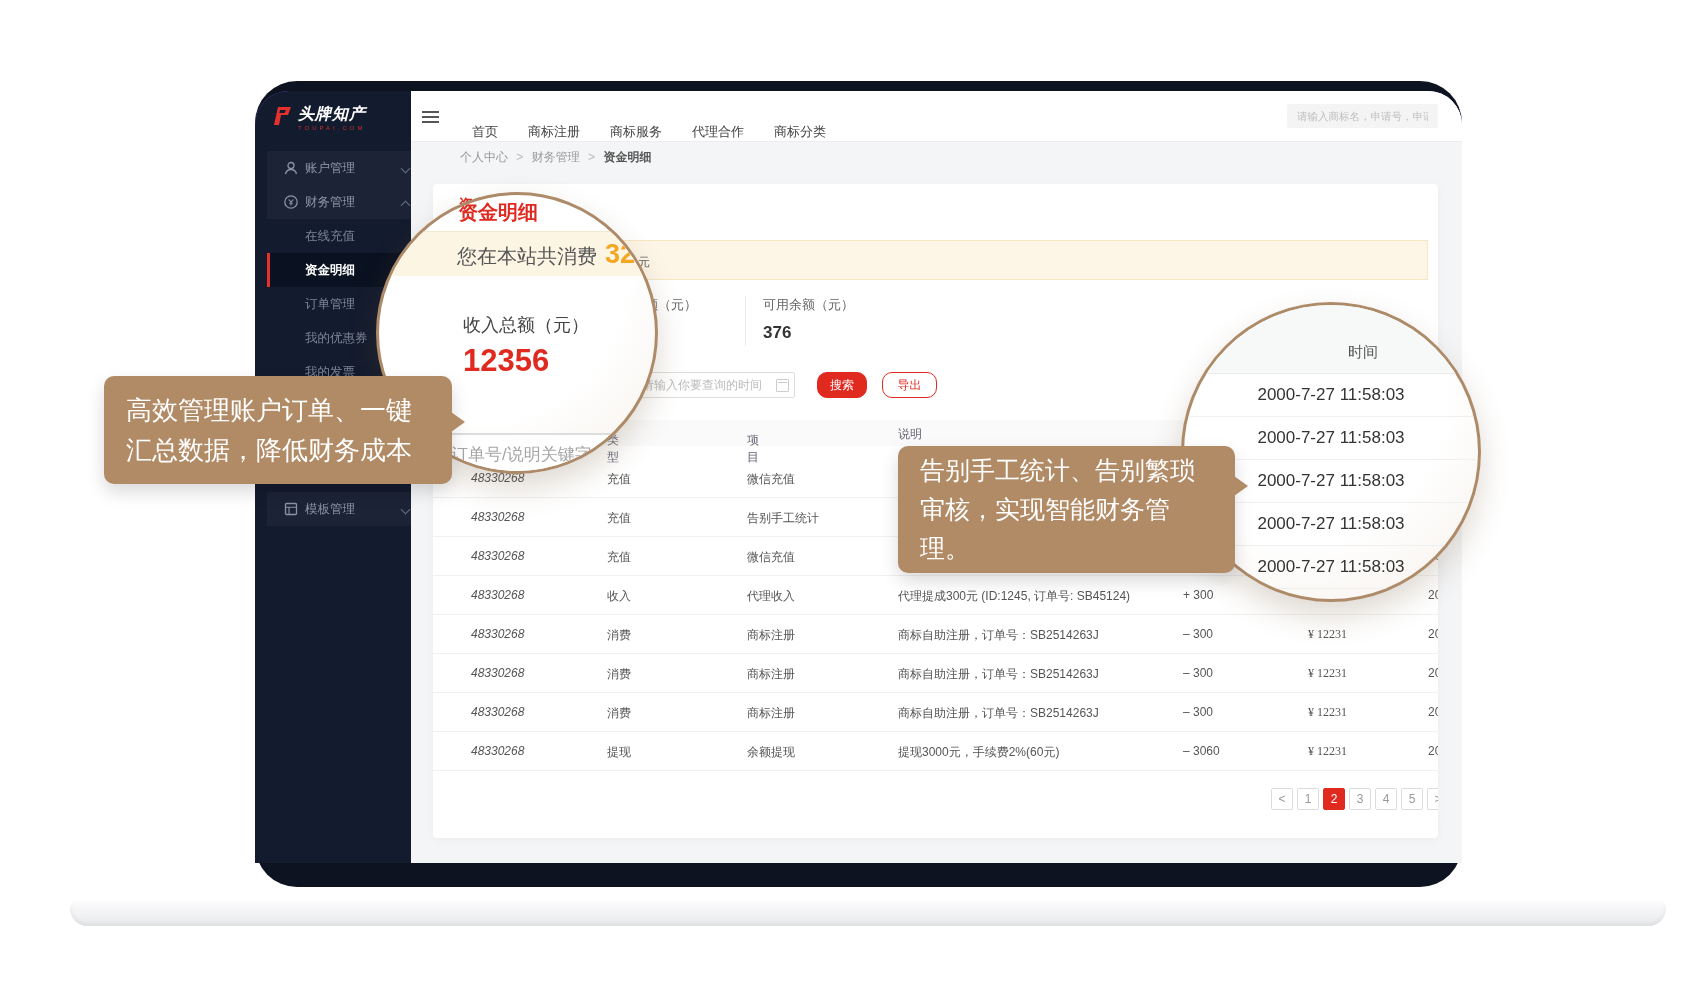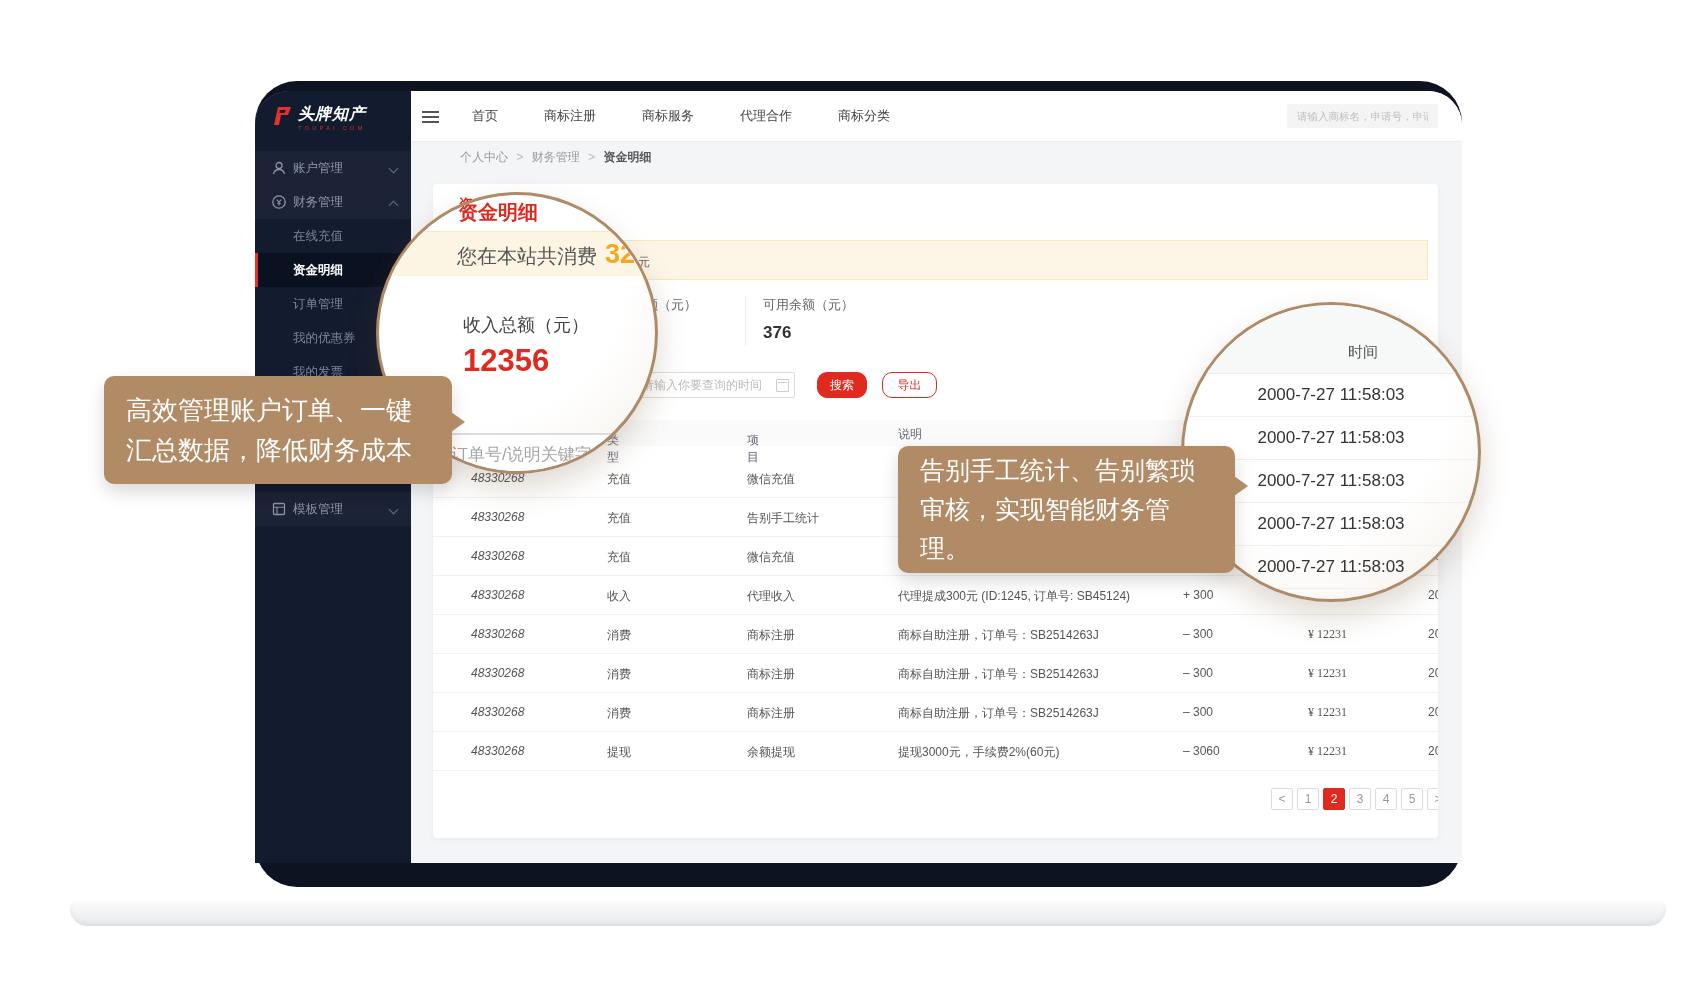--- a/index.html
+++ b/index.html
@@ -15,39 +15,39 @@
   .base{position:absolute;left:70px;top:901px;width:1596px;height:25px;
         background:linear-gradient(#fbfbfc,#e9eaec);border-radius:8px 8px 18px 18px;
         box-shadow:inset 0 -3px 4px rgba(0,0,0,.05);}
 
   
   .sidebar{position:absolute;left:0;top:0;bottom:0;width:156px;background:#131b2e;}
   .logo{position:absolute;left:16px;top:14px;display:flex;align-items:flex-start;}
   .logo-txt{margin-left:5px;}
   .logo-main{color:#fff;font-weight:bold;font-style:italic;font-size:16px;letter-spacing:1px;line-height:18px;}
   .logo-sub{color:#e5302c;font-size:6px;letter-spacing:3px;opacity:.85;margin-top:2px;}
-  .s-item{position:absolute;left:0;width:156px;height:34px;line-height:34px;font-size:12.5px;color:#8b93a5;cursor:pointer;}
+  .s-item{position:absolute;left:12px;width:156px;height:34px;line-height:34px;font-size:12.5px;color:#8b93a5;cursor:pointer;}
   .s-item .lbl{position:absolute;left:38px;}
   .s-item .ic{position:absolute;left:16px;top:9px;width:16px;height:16px;}
   .s-group{background:rgba(255,255,255,.04);}
   .chev{position:absolute;right:14px;top:14px;width:6px;height:6px;
         border-right:1.5px solid #667089;border-bottom:1.5px solid #667089;}
   .chev.down{transform:rotate(45deg);}
   .chev.up{transform:rotate(225deg);top:17px;}
   .s-sub .lbl{left:38px;color:#7d8598;}
   .s-sub.active{background:#0a1120;}
   .s-sub.active .lbl{color:#fff;font-weight:bold;}
   .s-sub.active::before{content:"";position:absolute;left:0;top:0;width:3px;height:34px;background:#e5302c;}
 
   
   .main{position:absolute;left:156px;right:0;top:0;bottom:0;background:#f4f5f7;}
   .nav{position:absolute;left:0;right:0;top:0;height:50px;background:#fff;border-bottom:1px solid #ebedf0;}
   .burger{position:absolute;left:11px;top:17px;width:17px;cursor:pointer;}
   .burger i{display:block;height:2px;background:#555;margin:3px 0;}
-  .nav-items{position:absolute;left:61px;top:0;height:50px;display:flex;gap:46px;align-items:center;font-size:13px;color:#444;}
+  .nav-items{position:absolute;left:61px;top:0;height:50px;display:flex;gap:30px;align-items:flex-end;font-size:13px;color:#444;}
   .nav-items span{cursor:pointer;white-space:nowrap;}
   .nav-search{position:absolute;right:24px;top:13px;width:151px;height:24px;background:#f4f4f4;border:none;
               border-radius:2px;font-size:10.5px;color:#666;padding:0 10px;box-sizing:border-box;outline:none;}
   .nav-search::placeholder{color:#bfbfbf;}
   .crumbs{position:absolute;left:49px;top:58px;font-size:12px;color:#999;}
   .crumbs .sep{margin:0 5px;color:#bbb;}
   .crumbs .last{color:#555;font-weight:bold;}
 
   
   .card{position:absolute;left:22px;top:93px;width:1005px;height:654px;background:#fff;

